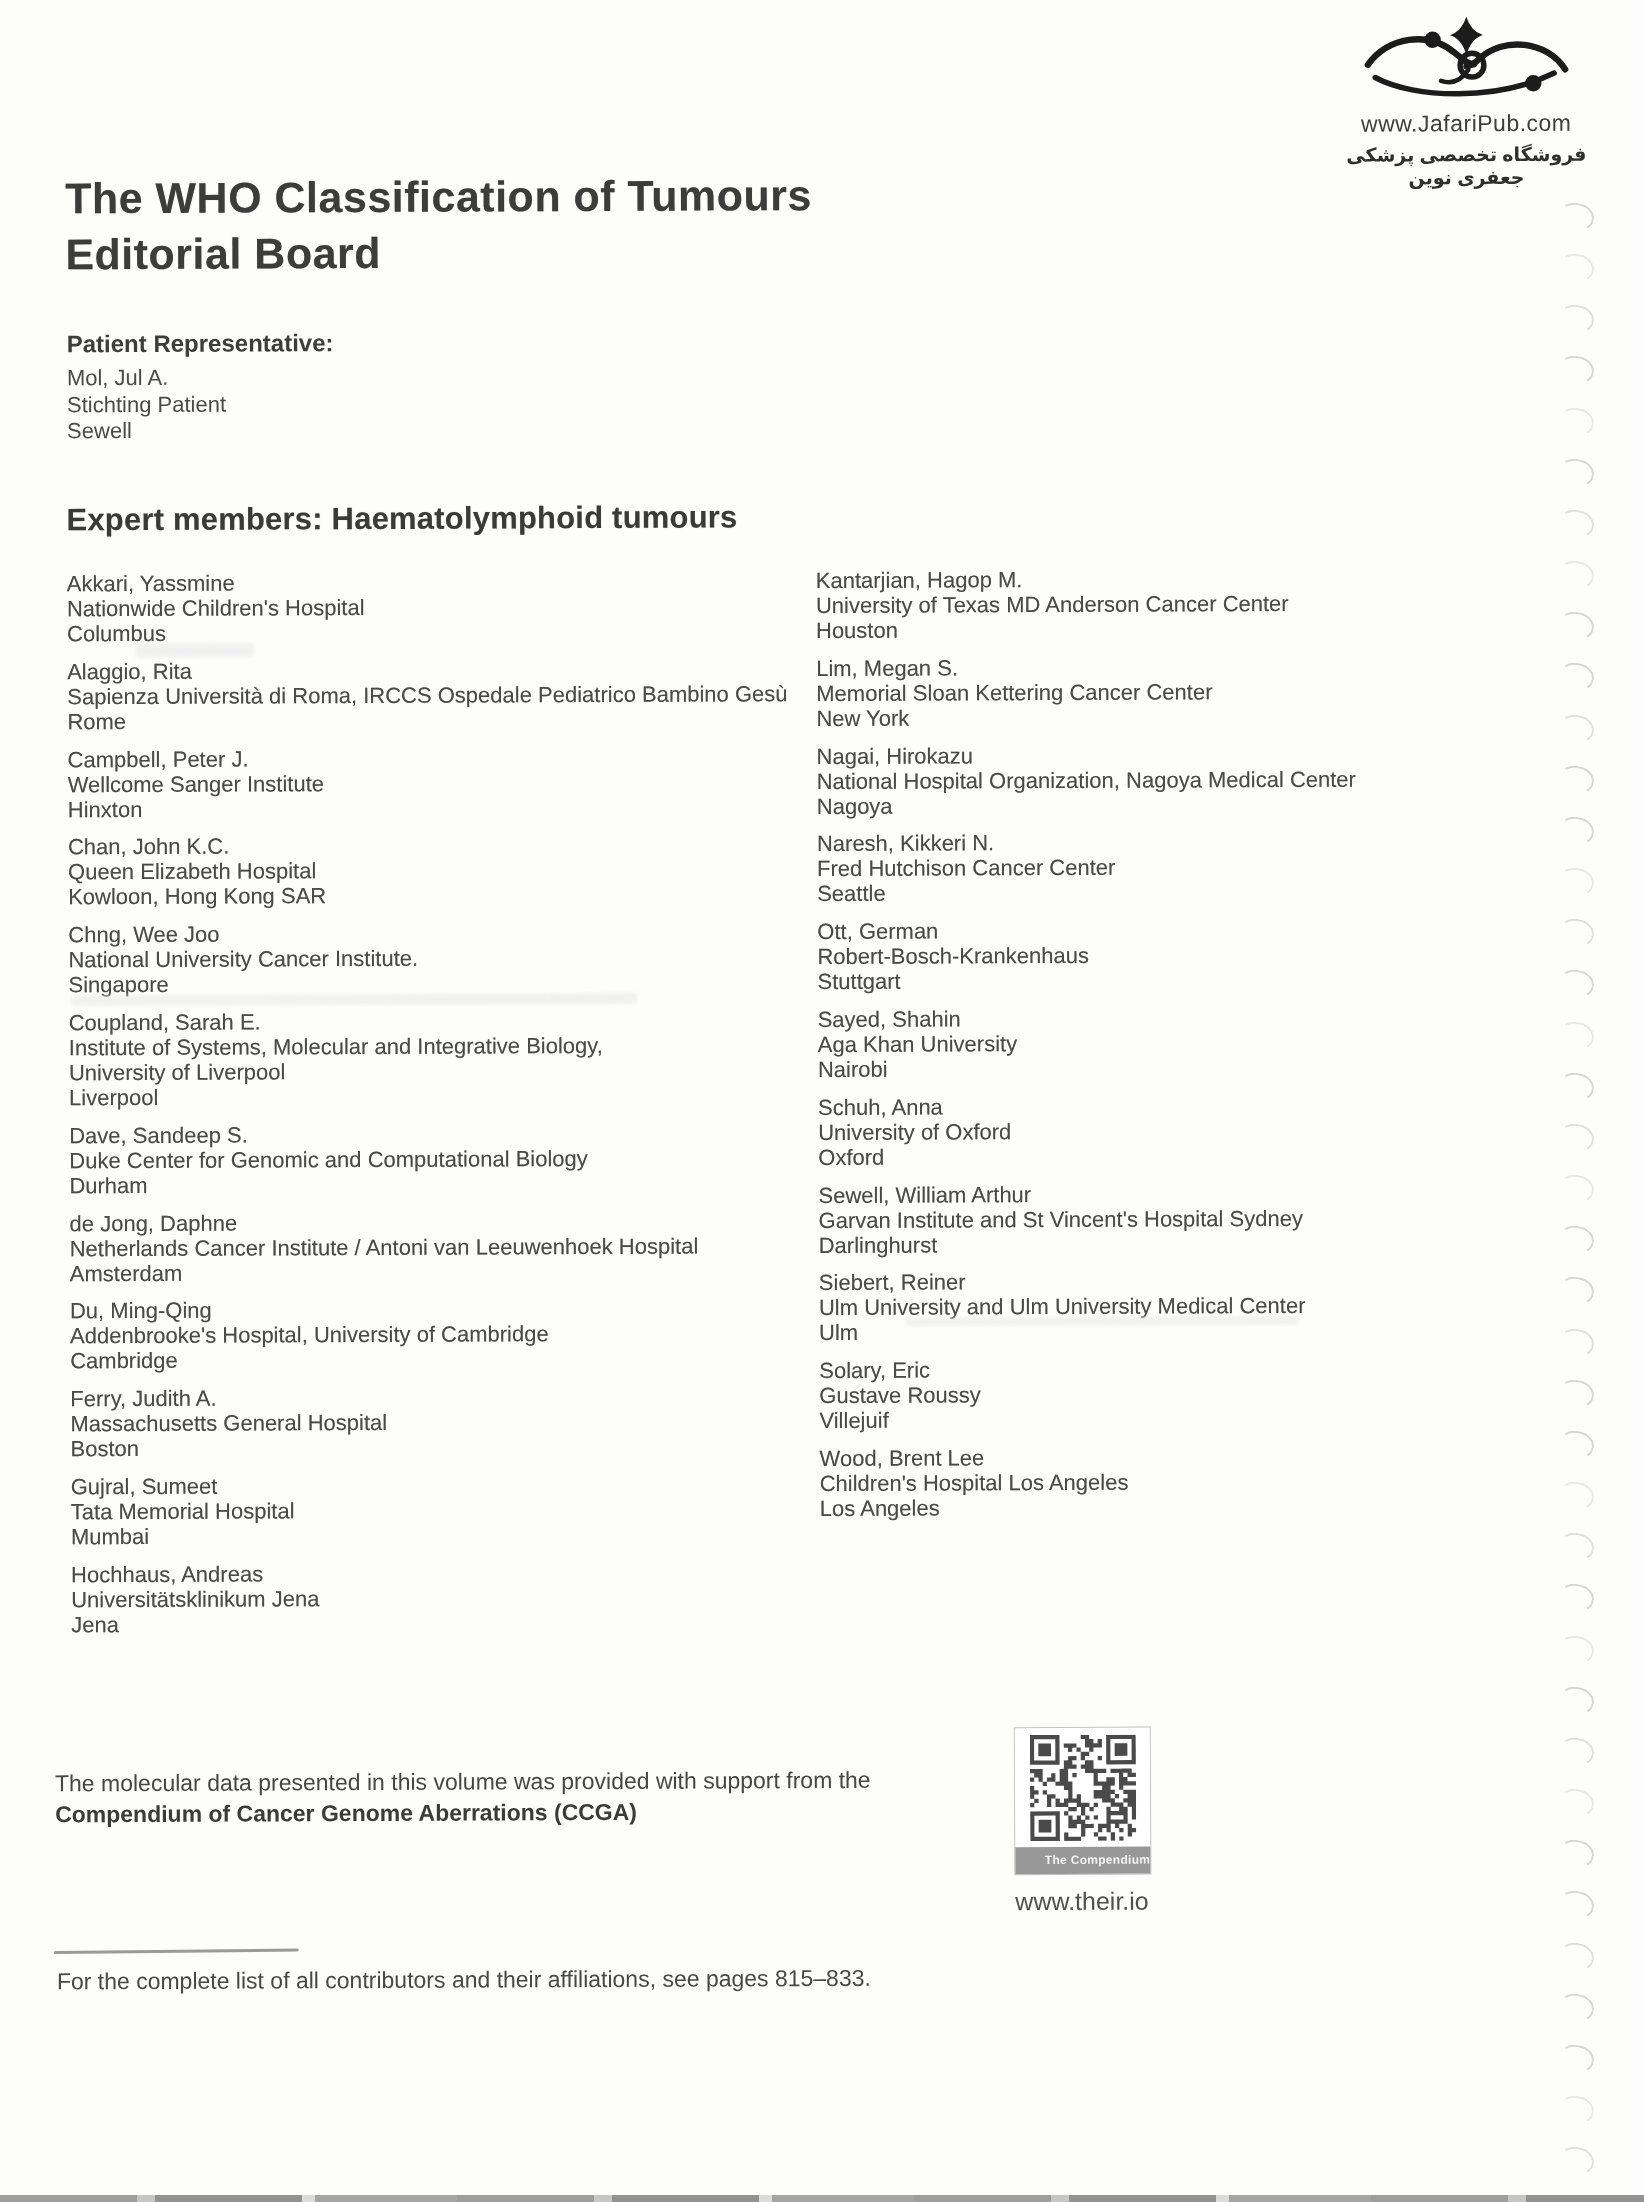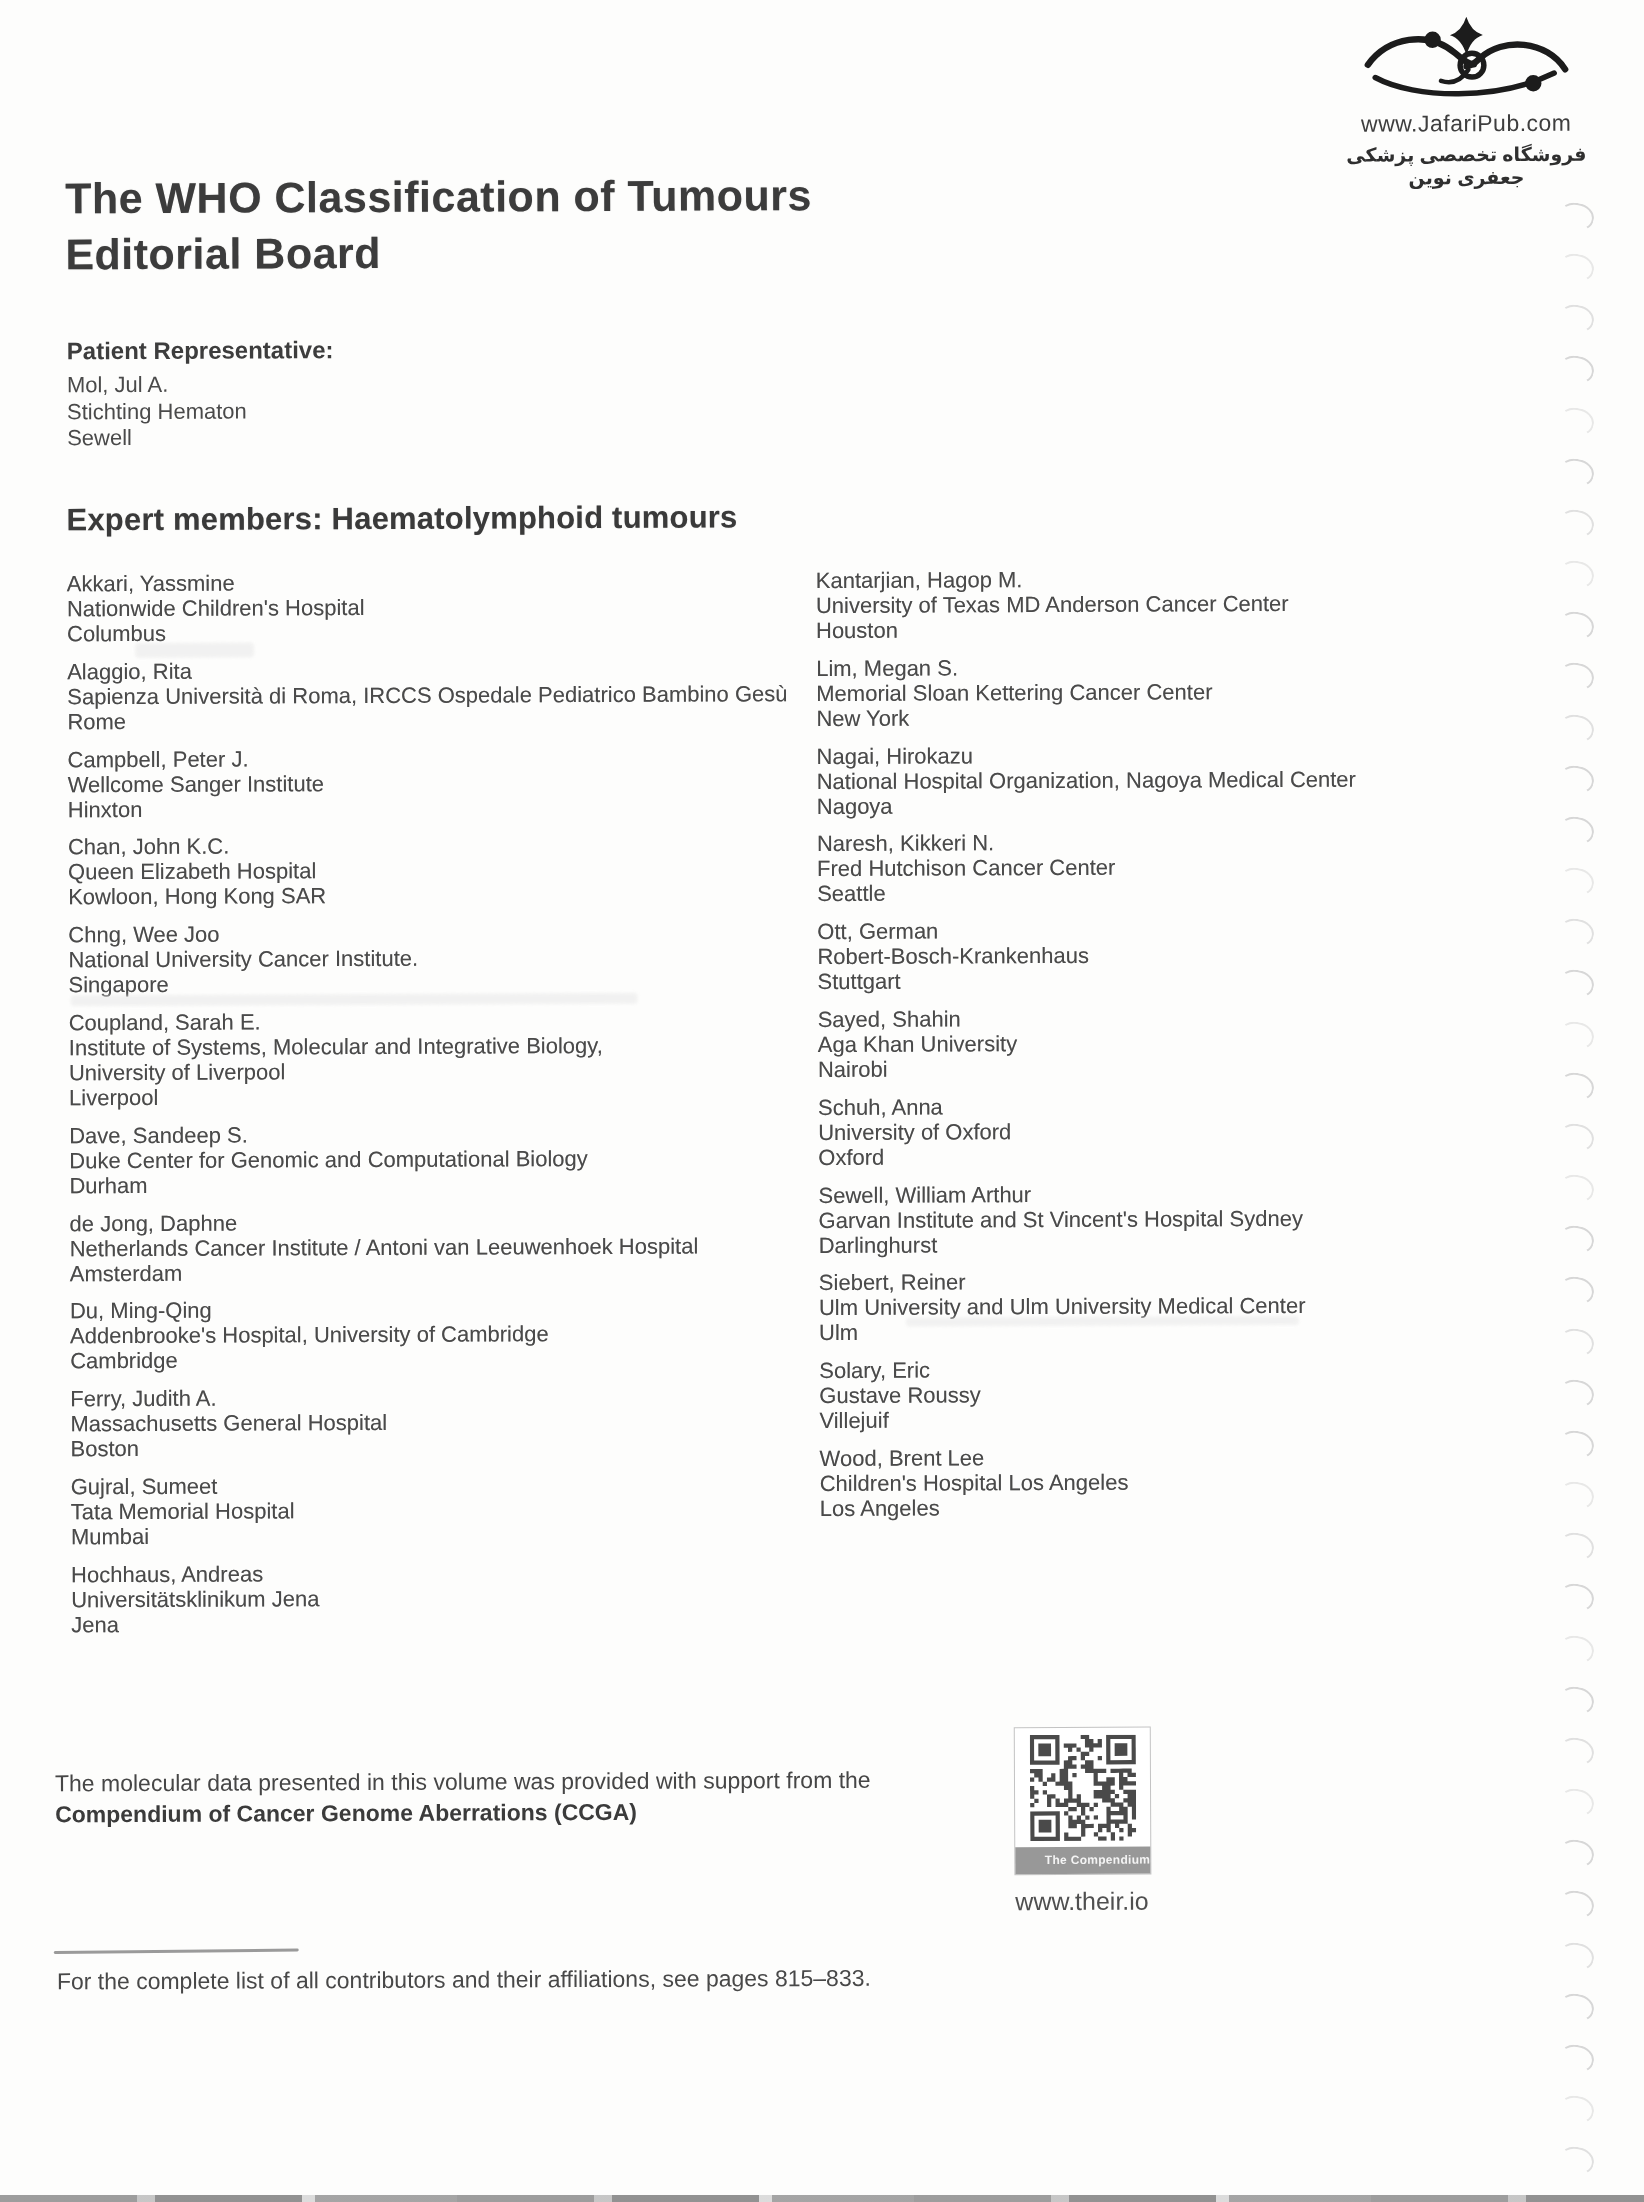--- a/index.html
+++ b/index.html
@@ -11,21 +11,21 @@
   }
   .content{position:absolute;inset:0;transform:rotate(-0.25deg);transform-origin:822px 1096px;}
   
   .logo-block{position:absolute;left:1329px;top:16.4px;width:283px;text-align:center;}
   .logo-art{display:block;margin:0 auto;}
   .logo-url{font-size:23px;color:#3e3e3e;letter-spacing:0.5px;margin-top:1.8px;}
   .logo-fa{font-size:19px;color:#2f2f2f;margin-top:5.5px;font-weight:bold;}
   
   .page-title{position:absolute;left:69px;top:167px;font-size:43px;line-height:56px;
     font-weight:bold;color:#3c3c3c;letter-spacing:0.5px;text-shadow:0 0 0.9px rgba(60,60,60,.35);}
-  .patient-block{position:absolute;left:70px;top:334px;}
+  .patient-block{position:absolute;left:70px;top:327px;}
   .patient-heading{font-size:24px;font-weight:bold;color:#3d3d3d;margin-bottom:7.3px;}
   .patient-line{font-size:22px;line-height:26.5px;color:#4a4a4a;}
   .section-heading{position:absolute;left:69px;top:499px;font-size:31px;font-weight:bold;
     color:#3a3a3a;letter-spacing:0.2px;text-shadow:0 0 0.9px rgba(60,60,60,.3);}
   
   .col{position:absolute;top:568px;}
   .col-left{left:69px;width:742px;}
   .col-right{left:818px;width:768px;}
   .member{margin-bottom:12.8px;}
   .mline{font-size:22px;line-height:25px;color:#4a4a4a;text-shadow:0 0 0.5px rgba(74,74,74,.4);}
@@ -77,21 +77,21 @@
   </div>
 
   <div class="page-title">
     <div>The WHO Classification of Tumours</div>
     <div>Editorial Board</div>
   </div>
 
   <div class="patient-block">
     <div class="patient-heading">Patient Representative:</div>
     <div class="patient-line">Mol, Jul A.</div>
-    <div class="patient-line">Stichting Hematon</div>
+    <div class="patient-line">Stichting Patient</div>
     <div class="patient-line">Sewell</div>
   </div>
 
   <div class="section-heading">Expert members: Haematolymphoid tumours</div>
   <div class="col col-left" id="left-col">
       <div class="member">
         <div class="mline">Akkari, Yassmine</div>
         <div class="mline">Nationwide Children's Hospital</div>
         <div class="mline">Columbus</div>
       </div>

